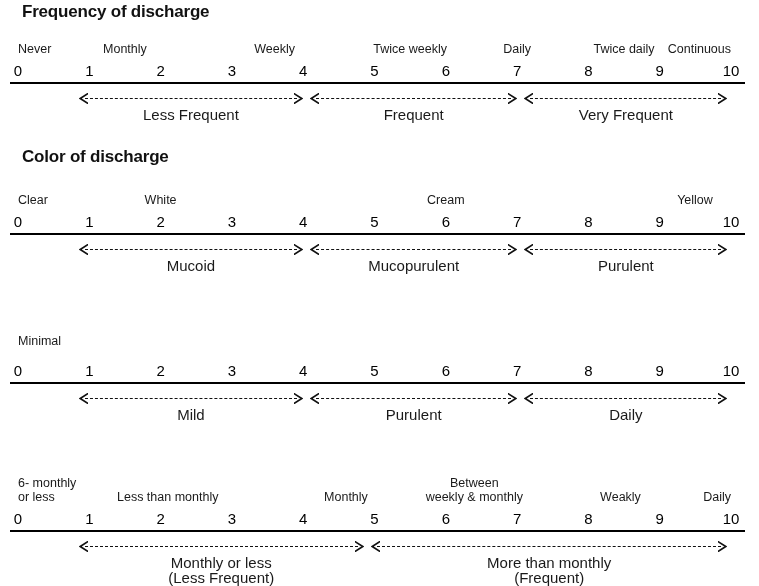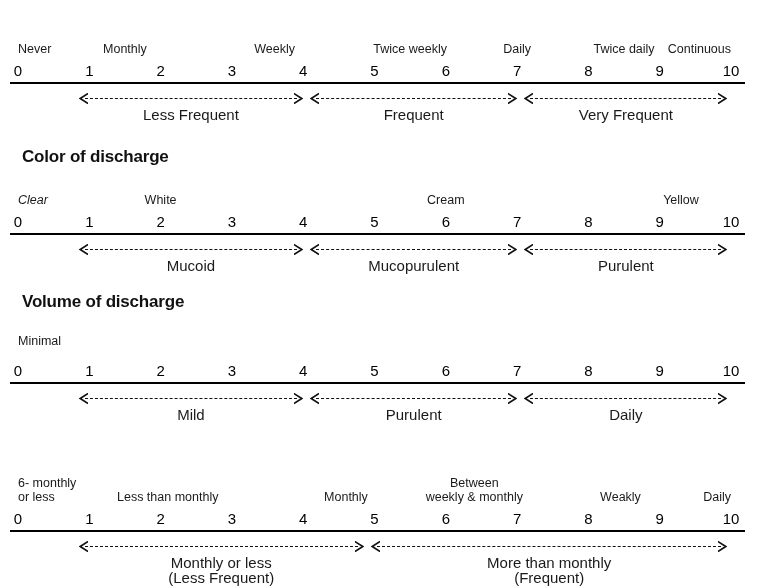--- a/index.html
+++ b/index.html
@@ -78,20 +78,21 @@
     transform:translateX(-50%);
     white-space:pre-line;
     color:#1a1a1a;
   }
 </style>
 </head>
 <body>
 
 <div id="root">
     <div class="scale-section" style="position: absolute; left: 0px; top: 0px; height: 145px;">
+      <div class="sec-title" style="top: 2px;">Frequency of discharge</div>
       <div class="cap-row" style="top: 42px;">
         <div class="cap left" style="left: 18px; top: 0px; white-space: pre-line;">Never</div>
         <div class="cap" style="left: 124.95px; top: 0px; white-space: pre-line;">Monthly</div>
         <div class="cap" style="left: 274.68px; top: 0px; white-space: pre-line;">Weekly</div>
         <div class="cap" style="left: 410.15px; top: 0px; white-space: pre-line;">Twice weekly</div>
         <div class="cap" style="left: 517.1px; top: 0px; white-space: pre-line;">Daily</div>
         <div class="cap" style="left: 624.05px; top: 0px; white-space: pre-line;">Twice daily</div>
         <div class="cap right" style="left: 731px; top: 0px; white-space: pre-line;">Continuous</div>
       </div>
       <div class="tick-row" style="top: 62px;">
@@ -151,24 +152,24 @@
       </div>
       <div class="arrow-labels" style="top: 107px;">
         <div class="arrow-label" style="left: 190.902px;">Less Frequent</div>
         <div class="arrow-label" style="left: 413.715px;">Frequent</div>
         <div class="arrow-label" style="left: 625.832px;">Very Frequent</div>
       </div>
     </div>
     <div class="scale-section" style="position: absolute; left: 0px; top: 145px; height: 145px; padding-left: 36px;">
       <div class="sec-title" style="top: 2px;">Color of discharge</div>
       <div class="cap-row" style="top: 48px;">
-        <div class="cap left" style="left: 18px; top: 0px; white-space: pre-line; font-style: italic;">Clear</div>
+        <div class="cap left" style="left: 18px; top: 0px; white-space: pre-line;">Clear</div>
         <div class="cap" style="left: 160.6px; top: 0px; white-space: pre-line;">White</div>
         <div class="cap" style="left: 445.8px; top: 0px; white-space: pre-line;">Cream</div>
-        <div class="cap" style="left: 681px; top: 0px; white-space: pre-line;">Yellow</div>
+        <div class="cap" style="left: 695px; top: 0px; white-space: pre-line;">Yellow</div>
       </div>
       <div class="tick-row" style="top: 68px;">
         <div class="tick" style="left: 18px;">0</div>
         <div class="tick" style="left: 89.3px;">1</div>
         <div class="tick" style="left: 160.6px;">2</div>
         <div class="tick" style="left: 231.9px;">3</div>
         <div class="tick" style="left: 303.2px;">4</div>
         <div class="tick" style="left: 374.5px;">5</div>
         <div class="tick" style="left: 445.8px;">6</div>
         <div class="tick" style="left: 517.1px;">7</div>
@@ -218,21 +219,20 @@
           </span>
         </div>
       </div>
       <div class="arrow-labels" style="top: 113px;">
         <div class="arrow-label" style="left: 190.902px;">Mucoid</div>
         <div class="arrow-label" style="left: 413.715px;">Mucopurulent</div>
         <div class="arrow-label" style="left: 625.832px;">Purulent</div>
       </div>
     </div>
     <div class="scale-section" style="position: absolute; left: 0px; top: 290px; height: 146px;">
-      <div class="sec-title" style="top: 2px;">Volume of discharge</div>
       <div class="cap-row" style="top: 44px;">
         <div class="cap left" style="left: 18px; top: 0px; white-space: pre-line;">Minimal</div>
       </div>
       <div class="tick-row" style="top: 72px;">
         <div class="tick" style="left: 18px;">0</div>
         <div class="tick" style="left: 89.3px;">1</div>
         <div class="tick" style="left: 160.6px;">2</div>
         <div class="tick" style="left: 231.9px;">3</div>
         <div class="tick" style="left: 303.2px;">4</div>
         <div class="tick" style="left: 374.5px;">5</div>

